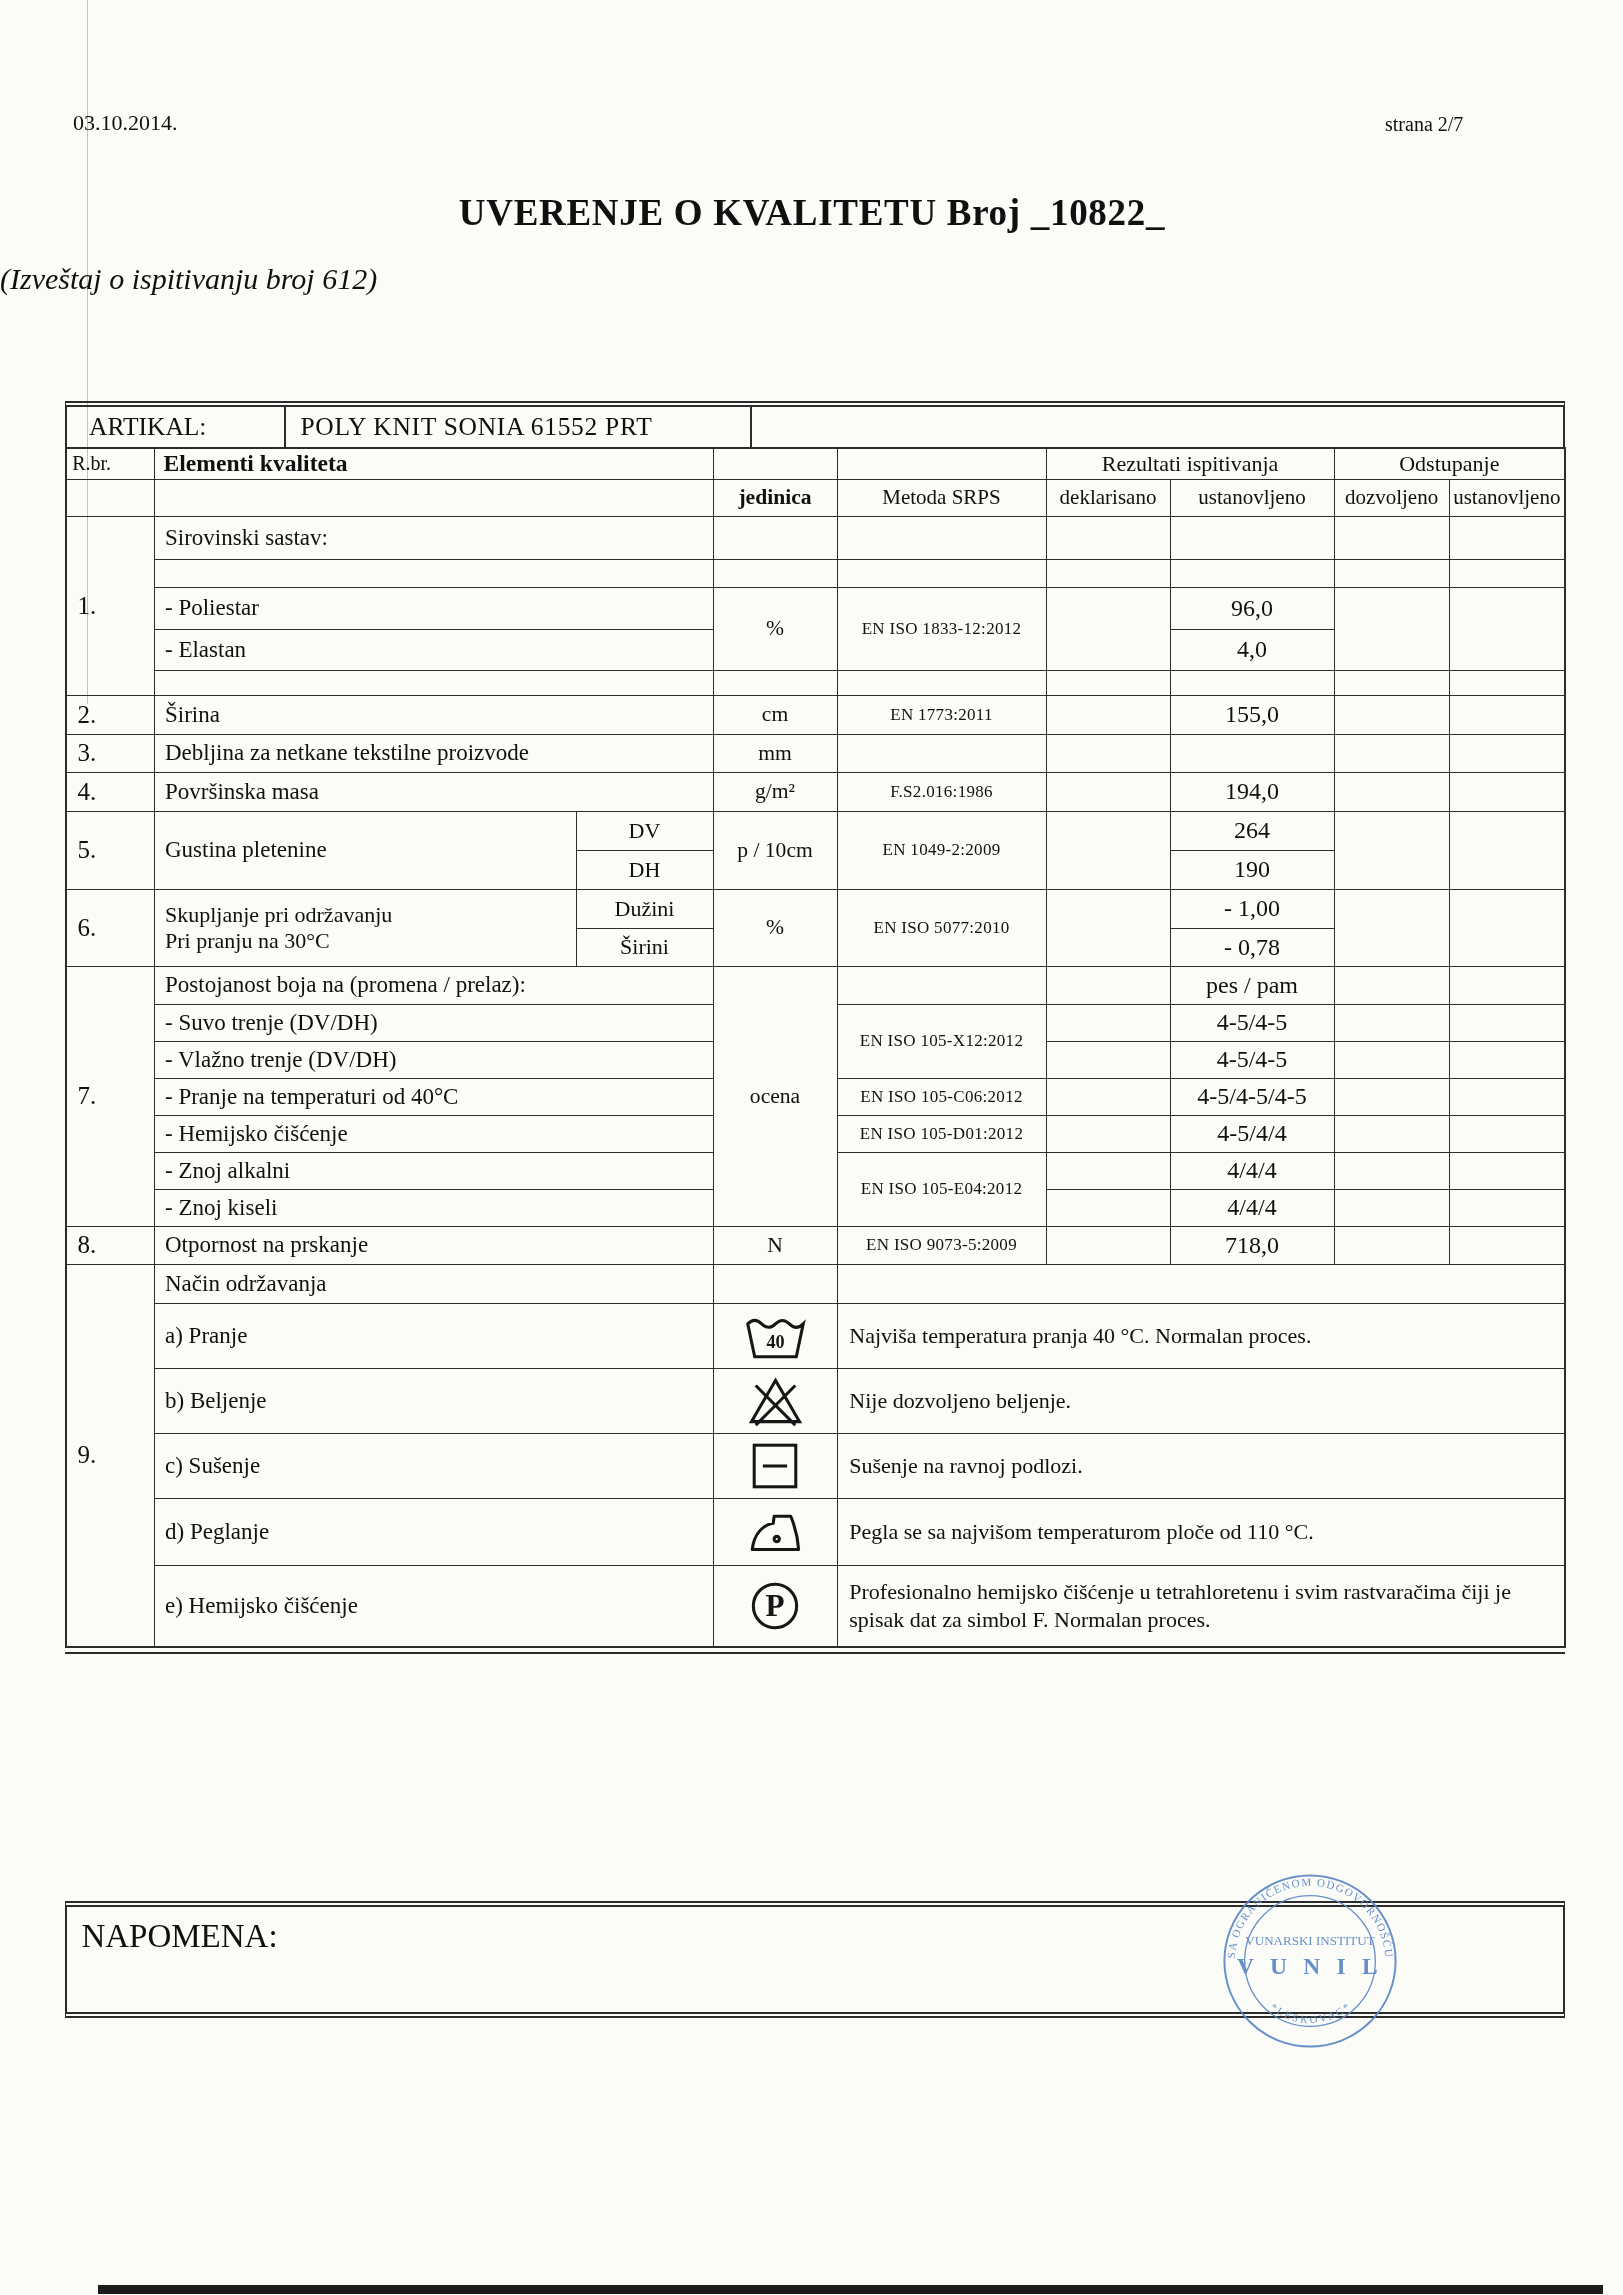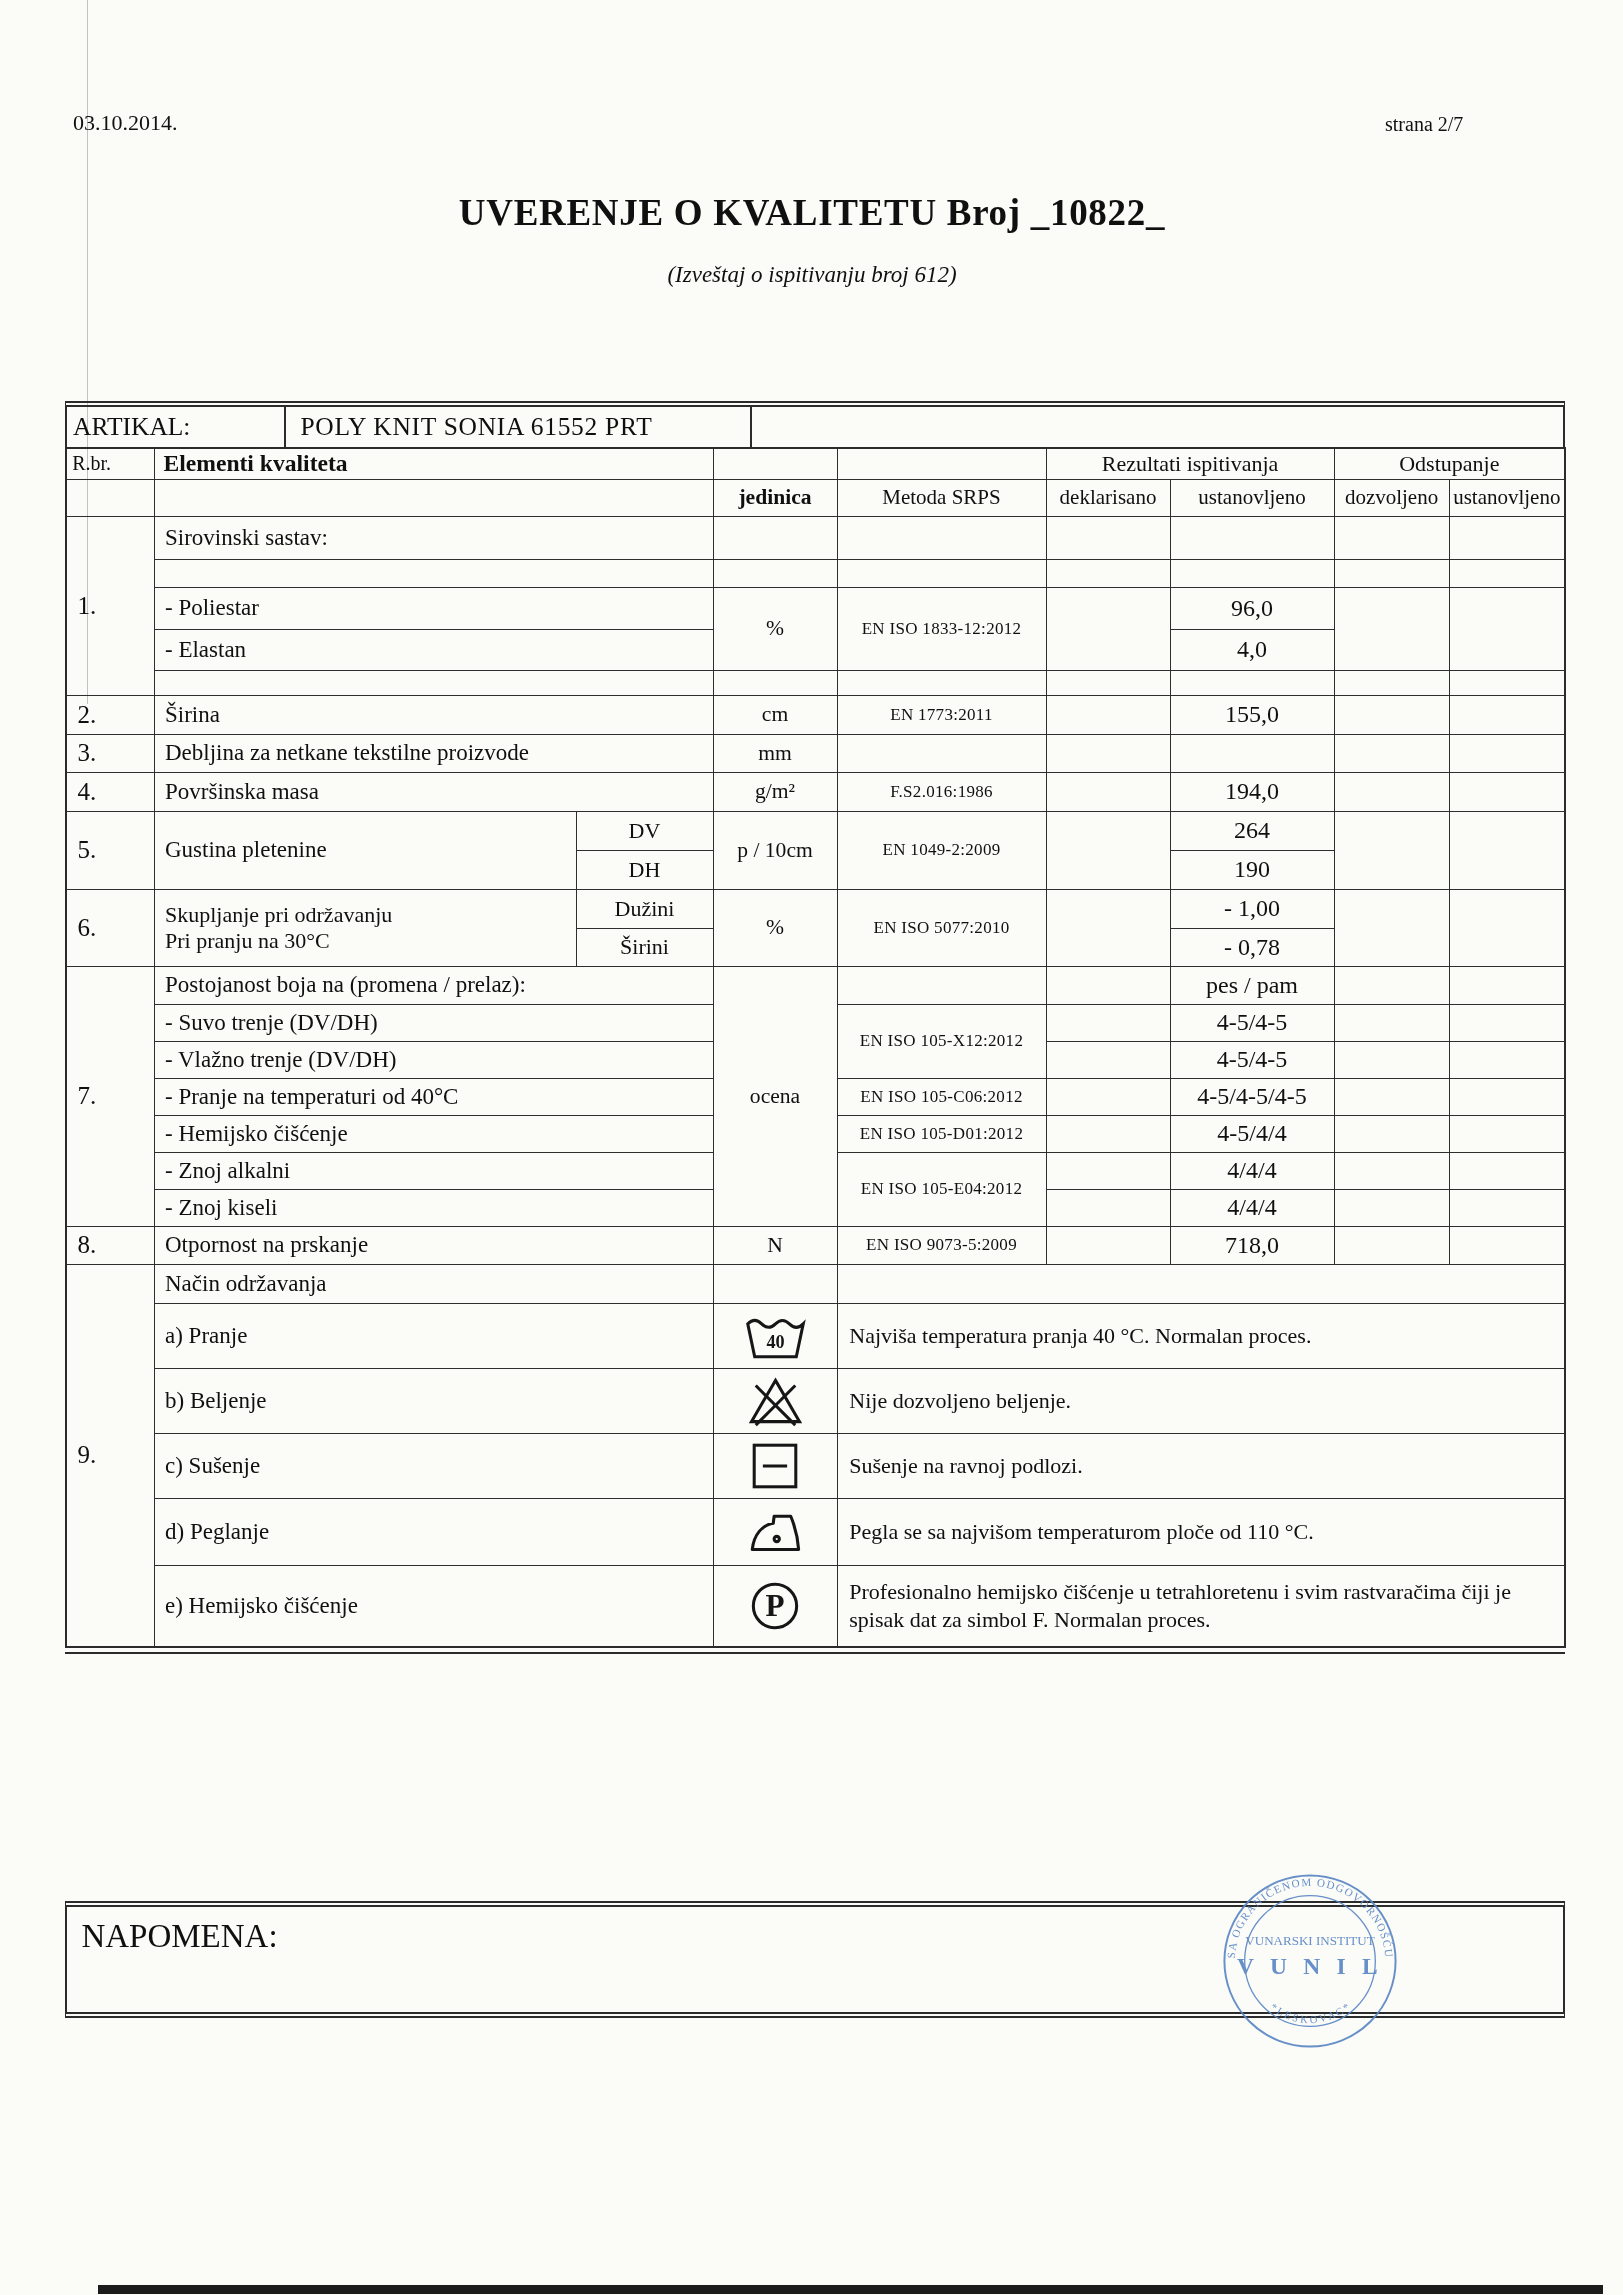--- a/index.html
+++ b/index.html
@@ -8,25 +8,25 @@
   .page {
     position:relative; width:1624px; height:2295px; background:#fbfbf8;
     overflow:hidden; margin:0 auto;
   }
   .scan-line-v { position:absolute; left:87px; top:0; width:1.3px; height:704px; background:rgba(110,110,110,.40); }
   .bottom-strip { position:absolute; left:98px; top:2285px; width:1505px; height:8.5px; background:#1c1c1c; }
 
   .date   { position:absolute; left:73px; top:110px; font-size:22px; }
   .strana { position:absolute; left:1385px; top:113px; font-size:20px; }
   .title  { position:absolute; left:0; top:191px; width:100%; text-align:center; font-size:37px; font-weight:bold; letter-spacing:0.7px; }
-  .subtitle { position:absolute; left:0; top:262px; width:100%; text-align:center; font-size:23px; font-style:italic; }
+  .subtitle { position:absolute; left:0; top:262px; width:100%; text-align:left; font-size:30px; font-style:italic; }
 
   .table-wrap { position:absolute; left:65px; top:401px; width:1500px; }
   .artikal-row { display:flex; border:2px solid #2b2b2b; border-top:6.5px double #2b2b2b; border-bottom:none; height:46px; }
-  .artikal-label { width:219px; border-right:2px solid #2b2b2b; display:flex; align-items:center; padding-left:6px; font-size:25.5px; }
+  .artikal-label { width:219px; border-right:2px solid #2b2b2b; display:flex; align-items:center; padding-left:22px; font-size:25.5px; }
   .artikal-value { width:466px; border-right:2px solid #2b2b2b; display:flex; align-items:center; padding-left:14.4px; font-size:25.5px; letter-spacing:0.7px; }
 
   table.main { border-collapse:collapse; table-layout:fixed; width:1500px; border:2px solid #2b2b2b; }
   table.main td { border:1.3px solid #2e2e2e; overflow:hidden; vertical-align:middle; }
   td.heavy { border:2.6px solid #151515; }
 
   td.num    { font-size:25px; text-align:left; padding-left:10.5px; }
   td.lbl    { font-size:23px; text-align:left; padding-left:10.5px; }
   td.lbl2   { font-size:22px; text-align:left; padding-left:10.5px; line-height:1.15; }
   td.sub    { font-size:22px; text-align:center; }

